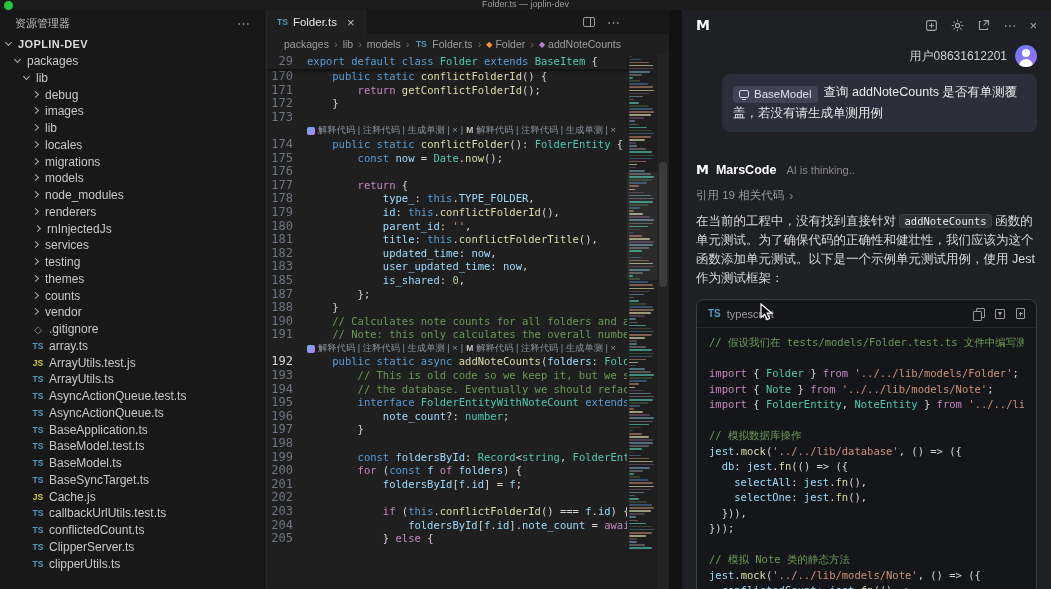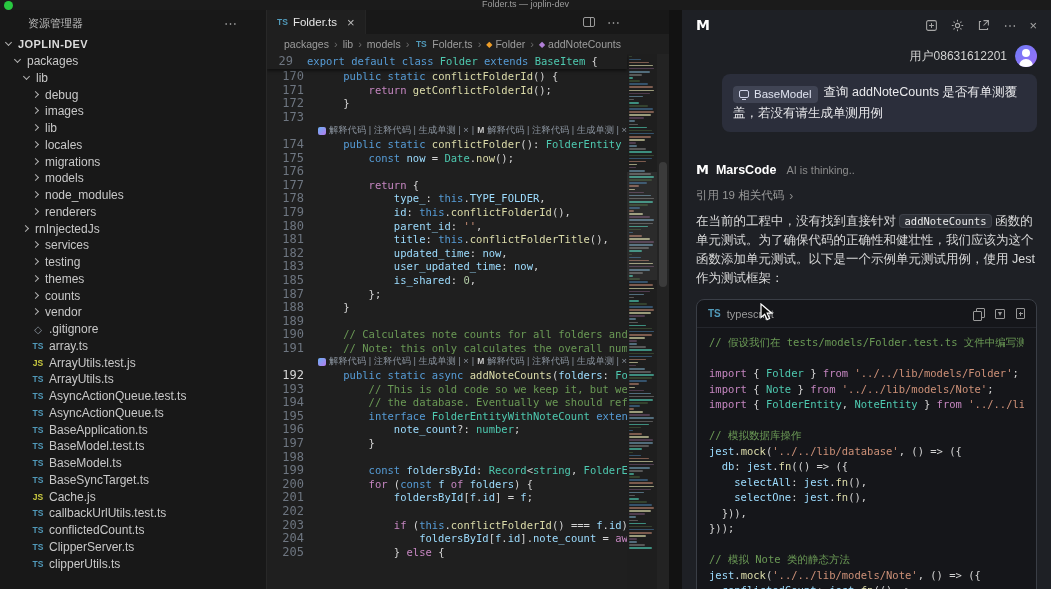--- a/index.html
+++ b/index.html
@@ -8,21 +8,21 @@
 
   
   .titlebar{height:10px;background:#1b1b1b;position:relative;overflow:hidden}
   .traffic{position:absolute;left:4px;top:1px;width:9px;height:9px;border-radius:50%;background:#28c840}
   .tb-title{display:block;text-align:center;font-size:9px;color:#9d9d9d;line-height:13px;margin-top:-2px;white-space:nowrap}
 
   .main{display:flex;height:579px}
 
   
   .sidebar{width:267px;background:#181818;border-right:1px solid #282828;display:flex;flex-direction:column;flex:none}
-  .sb-head{height:26px;display:flex;align-items:center;justify-content:space-between;padding:0 28px;color:#bcbcbc;font-size:11px;flex:none}
+  .sb-head{height:26px;display:flex;align-items:center;justify-content:space-between;padding:0 15px;color:#bcbcbc;font-size:11px;flex:none}
   .dots{color:#a8a8a8;font-size:13px;letter-spacing:1px;cursor:default}
   .tree{flex:1;overflow:hidden;font-size:12px;color:#c8c8c8}
   .tree-row{height:16.75px;display:flex;align-items:center;white-space:nowrap;overflow:hidden}
   .tree-root .tlabel{font-weight:700;font-size:11px;letter-spacing:.4px;color:#dcdcdc}
   .chev{width:9px;height:9px;position:relative;margin-right:5px;flex:none}
   .chev::before{content:"";position:absolute;top:1.5px;left:2px;width:4px;height:4px;border-right:1.2px solid #b0b0b0;border-bottom:1.2px solid #b0b0b0;transform:rotate(-45deg)}
   .chev.open::before{transform:rotate(45deg);top:0.5px}
   .fbadge{font-size:8.5px;font-weight:700;width:14px;flex:none;margin-right:4px;text-align:center;font-family:"Liberation Sans",sans-serif}
   .fbadge.ts{color:#519aba}.fbadge.js{color:#cbcb41}.fbadge.git{color:#8b949e;font-size:10px;font-weight:400}
   .tlabel{overflow:hidden;text-overflow:ellipsis}
@@ -37,21 +37,21 @@
   .ic-split{width:12px;height:10px;border:1px solid #9a9a9a;border-radius:2px;position:relative;display:inline-block}
   .ic-split::after{content:"";position:absolute;left:55%;top:0;bottom:0;width:1px;background:#9a9a9a}
   .breadcrumb{height:20px;display:flex;align-items:center;padding:0 12px 0 17px;font-size:10.5px;color:#9d9d9d;white-space:nowrap;flex:none}
   .bc-item{display:inline-flex;align-items:center}
   .bc-sep{color:#6a6a6a;margin:0 5px;font-size:11px}
   .sym{font-size:8px;margin-right:3px}
   .sym.class{color:#ee9d28}.sym.method{color:#b180d7}
 
   .code-wrap{position:relative;flex:1;overflow:hidden;font-family:"DejaVu Sans Mono",monospace;font-size:10.5px}
   .sticky{position:absolute;top:0;left:0;width:360px;height:15px;line-height:15px;background:#1f1f1f;box-shadow:0 2px 3px rgba(0,0,0,.5);display:flex;z-index:3;white-space:pre}
-  .code-lines{position:absolute;top:16px;left:11px;width:360px}
+  .code-lines{position:absolute;top:16px;left:0;width:360px}
   .cline{display:flex;height:13.6px;line-height:13.6px;white-space:pre;overflow:hidden}
   .gut{width:40px;flex:none;text-align:right;padding-right:14px;color:#6e7681;font-size:12px}
   .cline.active .gut{color:#d7d7d7}
   .ltext{white-space:pre}
   .lens{color:#8a939e;font-size:9.3px;display:flex;align-items:center;gap:3px;font-family:"Liberation Sans",sans-serif}
   .lens-ic.ai{width:8px;height:8px;border-radius:2px;background:linear-gradient(135deg,#6ab0f3,#b57bee);display:inline-block;flex:none}
   .lens-ic.m{color:#c8c8c8;font-weight:700;font-size:8.5px}
 
   .tok-k{color:#569cd6}.tok-c{color:#c586c0}.tok-f{color:#dcdcaa}.tok-t{color:#4ec9b0}
   .tok-v{color:#9cdcfe}.tok-s{color:#ce9178}.tok-n{color:#b5cea8}.tok-m{color:#6a9955}.tok-p{color:#d4d4d4}
@@ -158,21 +158,21 @@
           <span class="tlabel">models</span>
         </div>
         <div class="tree-row" style="padding-left: 31px;">
           <span class="chev"></span>
           <span class="tlabel">node_modules</span>
         </div>
         <div class="tree-row" style="padding-left: 31px;">
           <span class="chev"></span>
           <span class="tlabel">renderers</span>
         </div>
-        <div class="tree-row" style="padding-left: 21px;">
+        <div class="tree-row" style="padding-left: 33px;">
           <span class="chev"></span>
           <span class="tlabel">rnInjectedJs</span>
         </div>
         <div class="tree-row" style="padding-left: 31px;">
           <span class="chev"></span>
           <span class="tlabel">services</span>
         </div>
         <div class="tree-row" style="padding-left: 31px;">
           <span class="chev"></span>
           <span class="tlabel">testing</span>
@@ -306,21 +306,20 @@
           <div class="cline"><span class="gut">177</span><span class="ltext"><span class="tok-p">        </span><span class="tok-c">return </span><span class="tok-p">{</span></span></div>
           <div class="cline"><span class="gut">178</span><span class="ltext"><span class="tok-p">            </span><span class="tok-v">type_</span><span class="tok-p">: </span><span class="tok-k">this</span><span class="tok-p">.</span><span class="tok-v">TYPE_FOLDER</span><span class="tok-p">,</span></span></div>
           <div class="cline"><span class="gut">179</span><span class="ltext"><span class="tok-p">            </span><span class="tok-v">id</span><span class="tok-p">: </span><span class="tok-k">this</span><span class="tok-p">.</span><span class="tok-f">conflictFolderId</span><span class="tok-p">(),</span></span></div>
           <div class="cline"><span class="gut">180</span><span class="ltext"><span class="tok-p">            </span><span class="tok-v">parent_id</span><span class="tok-p">: </span><span class="tok-s">''</span><span class="tok-p">,</span></span></div>
           <div class="cline"><span class="gut">181</span><span class="ltext"><span class="tok-p">            </span><span class="tok-v">title</span><span class="tok-p">: </span><span class="tok-k">this</span><span class="tok-p">.</span><span class="tok-f">conflictFolderTitle</span><span class="tok-p">(),</span></span></div>
           <div class="cline"><span class="gut">182</span><span class="ltext"><span class="tok-p">            </span><span class="tok-v">updated_time</span><span class="tok-p">: </span><span class="tok-v">now</span><span class="tok-p">,</span></span></div>
           <div class="cline"><span class="gut">183</span><span class="ltext"><span class="tok-p">            </span><span class="tok-v">user_updated_time</span><span class="tok-p">: </span><span class="tok-v">now</span><span class="tok-p">,</span></span></div>
           <div class="cline"><span class="gut">185</span><span class="ltext"><span class="tok-p">            </span><span class="tok-v">is_shared</span><span class="tok-p">: </span><span class="tok-n">0</span><span class="tok-p">,</span></span></div>
           <div class="cline"><span class="gut">187</span><span class="ltext"><span class="tok-p">        };</span></span></div>
           <div class="cline"><span class="gut">188</span><span class="ltext"><span class="tok-p">    }</span></span></div>
-          <div class="cline"><span class="gut">189</span><span class="ltext"></span></div>
           <div class="cline"><span class="gut">190</span><span class="ltext"><span class="tok-p">    </span><span class="tok-m">// Calculates note counts for all folders and adds t</span></span></div>
           <div class="cline"><span class="gut">191</span><span class="ltext"><span class="tok-p">    </span><span class="tok-m">// Note: this only calculates the overall number of </span></span></div>
           <div class="cline"><span class="gut"></span><span class="lens"><span class="lens-ic ai"></span><span>解释代码 | 注释代码 | 生成单测 | ×</span><span>|</span><span class="lens-ic m">M</span><span>解释代码 | 注释代码 | 生成单测 | ×</span></span></div>
           <div class="cline active"><span class="gut">192</span><span class="ltext"><span class="tok-p">    </span><span class="tok-k">public </span><span class="tok-k">static </span><span class="tok-k">async </span><span class="tok-f">addNoteCounts</span><span class="tok-p">(</span><span class="tok-v">folders</span><span class="tok-p">: </span><span class="tok-t">FolderEnt</span></span></div>
           <div class="cline"><span class="gut">193</span><span class="ltext"><span class="tok-p">        </span><span class="tok-m">// This is old code so we keep it, but we should</span></span></div>
           <div class="cline"><span class="gut">194</span><span class="ltext"><span class="tok-p">        </span><span class="tok-m">// the database. Eventually we should refactor t</span></span></div>
           <div class="cline"><span class="gut">195</span><span class="ltext"><span class="tok-p">        </span><span class="tok-k">interface </span><span class="tok-t">FolderEntityWithNoteCount </span><span class="tok-k">extends </span></span></div>
           <div class="cline"><span class="gut">196</span><span class="ltext"><span class="tok-p">            </span><span class="tok-v">note_count</span><span class="tok-p">?: </span><span class="tok-t">number</span><span class="tok-p">;</span></span></div>
           <div class="cline"><span class="gut">197</span><span class="ltext"><span class="tok-p">        }</span></span></div>
           <div class="cline"><span class="gut">198</span><span class="ltext"></span></div>

